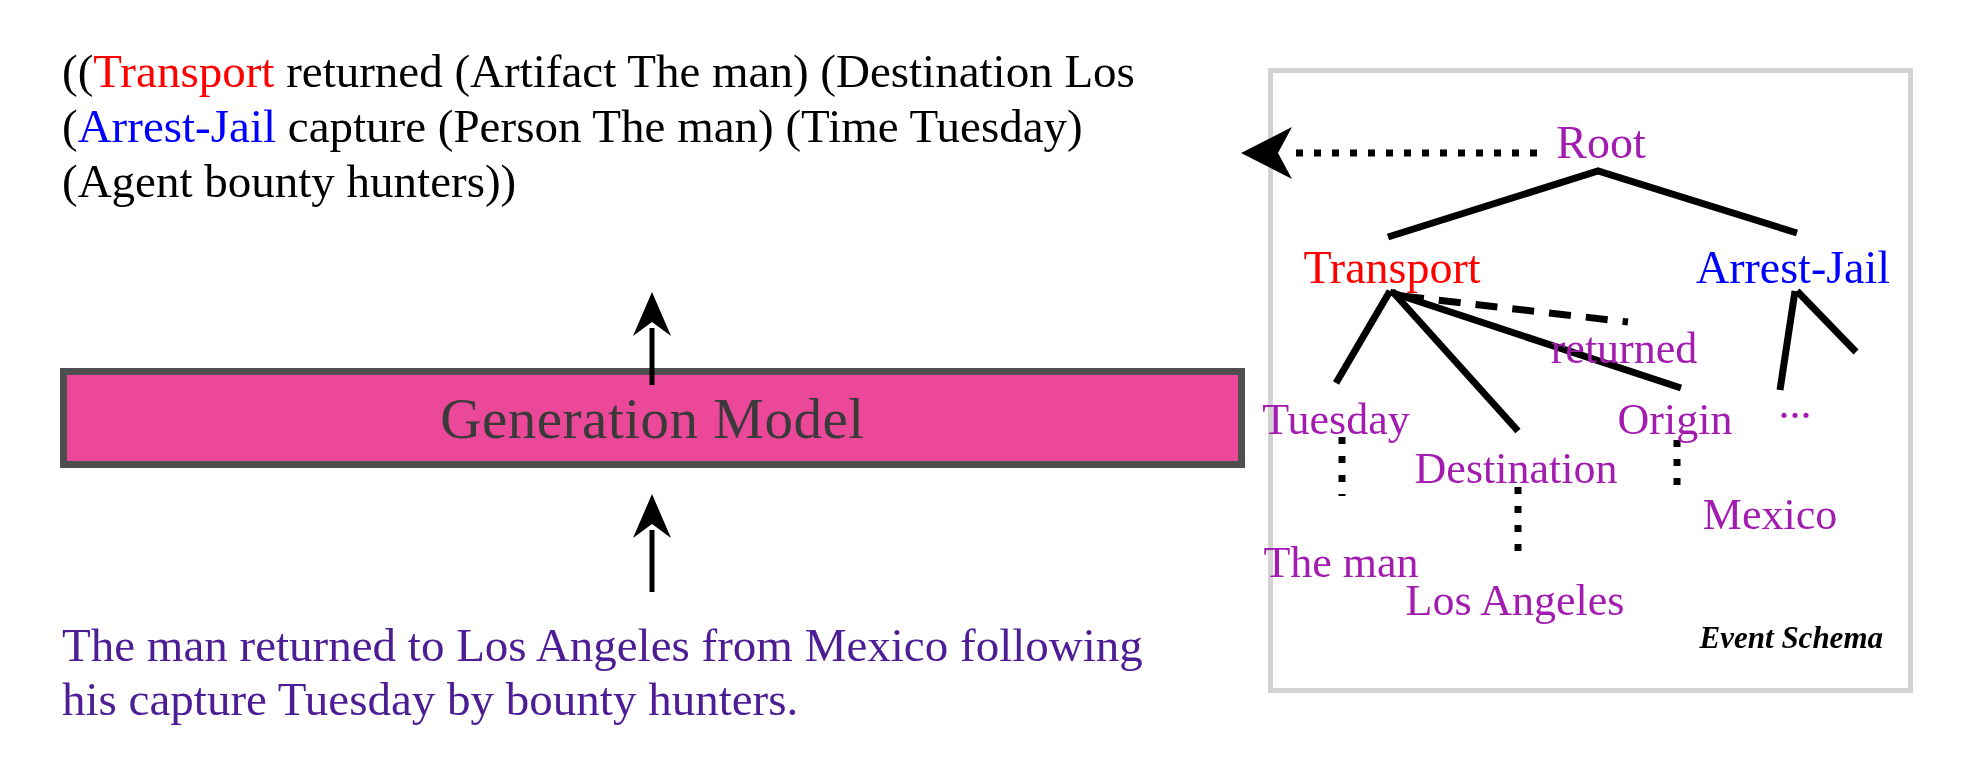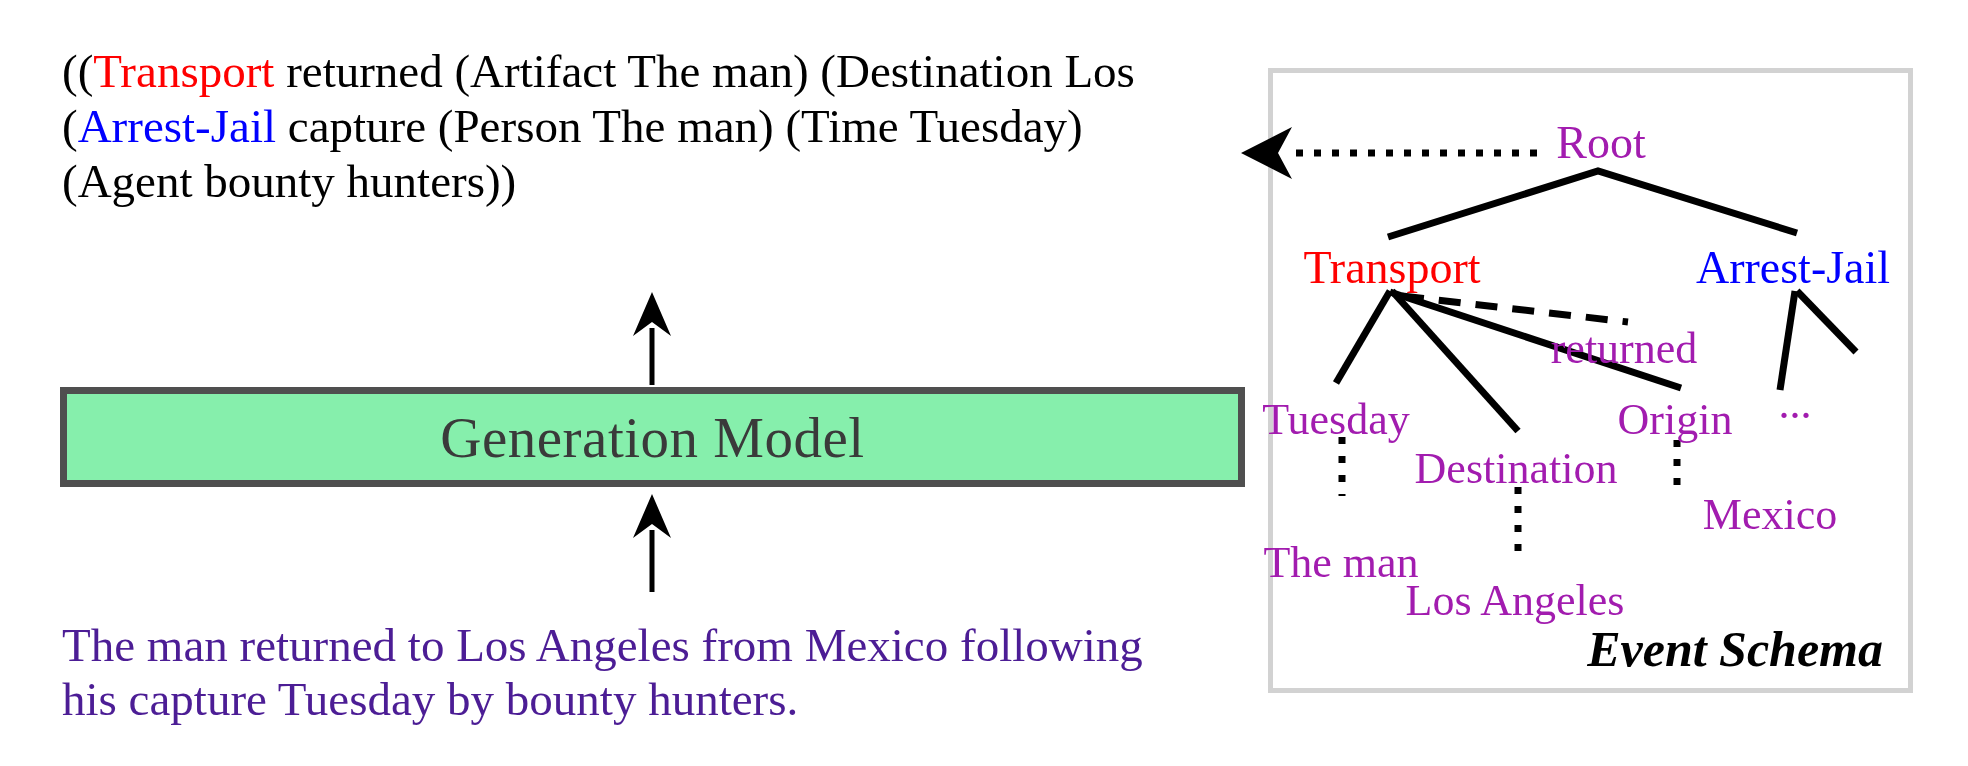--- a/index.html
+++ b/index.html
@@ -13,43 +13,43 @@
   
   .seq-text{
     position:absolute;left:62px;top:44px;
     font-size:47px;line-height:55px;color:#000;
     white-space:nowrap;
   }
   .seq-line{white-space:nowrap;}
   .ev-red{}
   .ev-blue{}
   .gen-box{
-    position:absolute;left:60px;top:387px;width:1185px;height:100px;
-    background:#86efac;border:7px solid #4f4f4f;box-sizing:border-box;
+    position:absolute;left:60px;top:368px;width:1185px;height:100px;
+    background:#ec4899;border:7px solid #4f4f4f;box-sizing:border-box;
     display:flex;align-items:center;justify-content:center;
   }
   .gen-box-label{
     font-size:57px;color:#3a3a3a;letter-spacing:0.5px;
   }
   .input-text{
     position:absolute;left:62px;top:585px;
     font-size:47px;line-height:54px;color:#4c1d95;white-space:nowrap;margin-top:33px;
   }
   
   .schema-box{
     position:absolute;left:1268px;top:68px;width:645px;height:625px;
     border:5px solid #d2d2d2;box-sizing:border-box;background:#ffffff;
   }
   .tree-label{
     position:absolute;font-size:44px;color:#a21caf;white-space:nowrap;
     transform:translateX(-50%);
   }
   .tree-event{font-size:46px;}
   .schema-caption{
-    position:absolute;font-size:50px;font-weight:bold;font-style:italic;color:#000;
+    position:absolute;font-size:31px;font-weight:bold;font-style:italic;color:#000;
     white-space:nowrap;transform:translateX(-100%);
   }
   .lines-overlay{
     position:absolute;left:0;top:0;width:1968px;height:766px;
     pointer-events:none;
   }
 </style>
 </head>
 <body>
 

